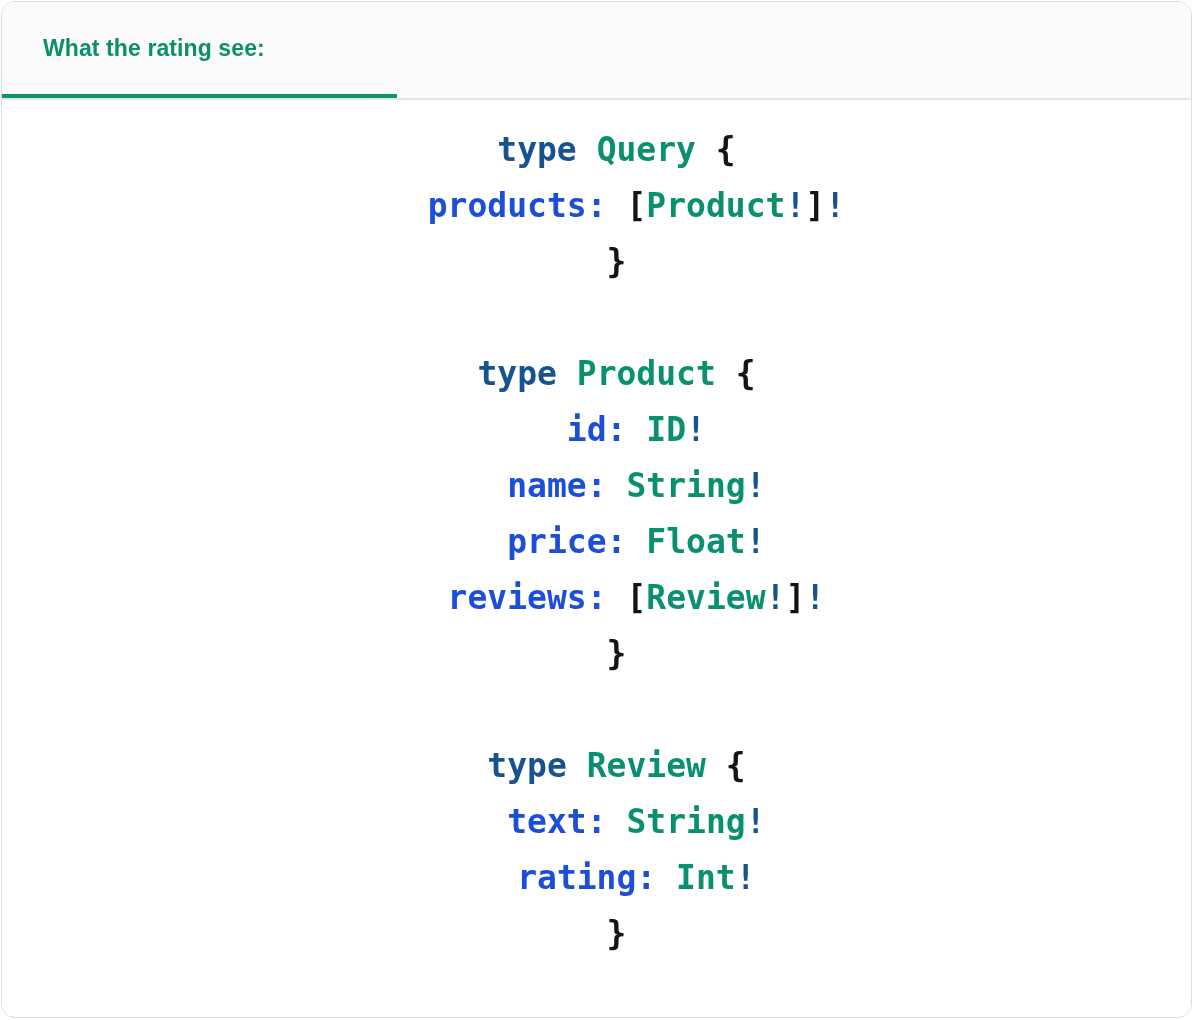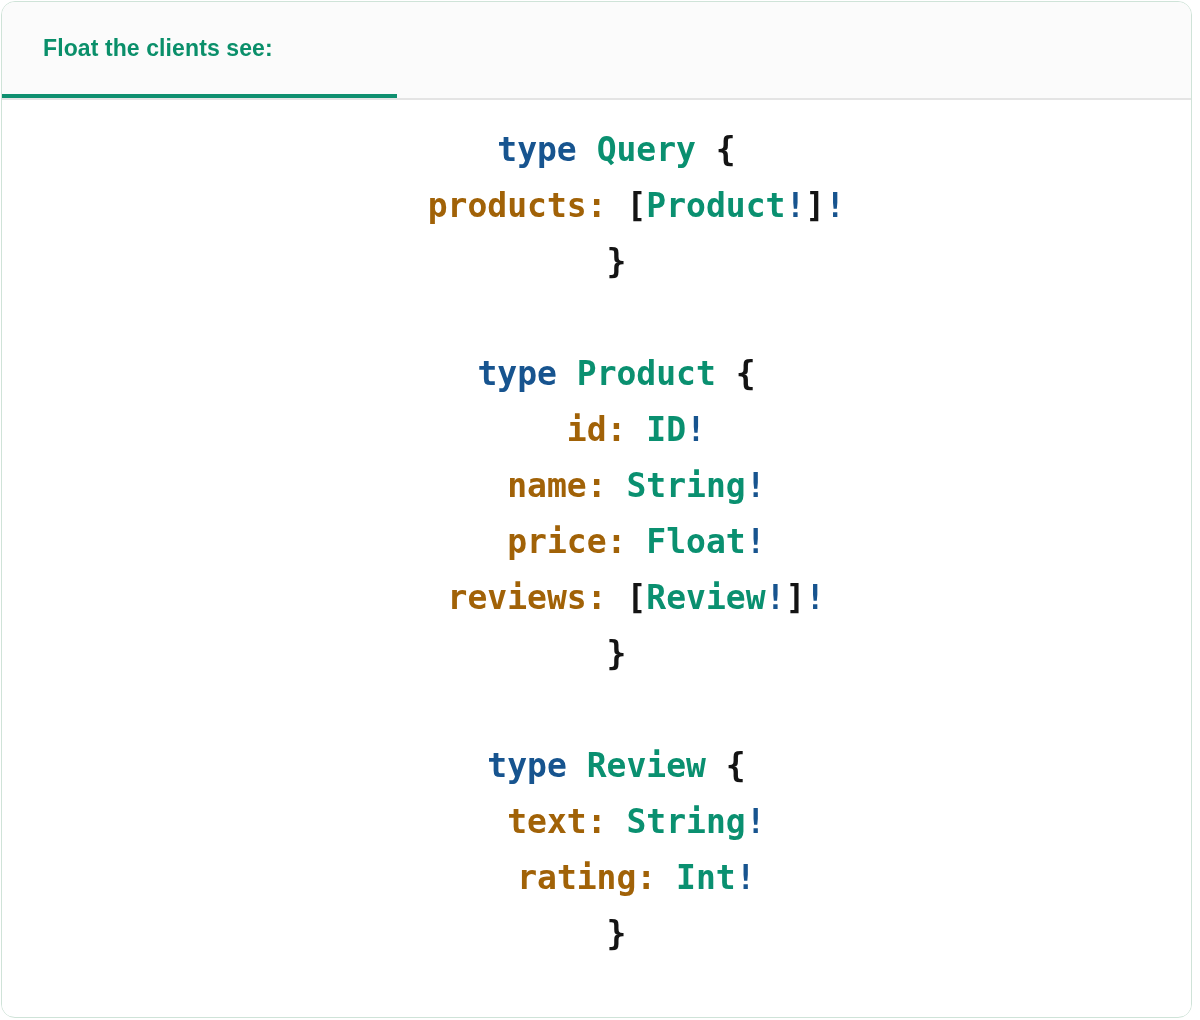--- a/index.html
+++ b/index.html
@@ -80,33 +80,33 @@
     height: 56px;
     white-space: pre;
   }
   .code-line.blank {
     height: 56px;
   }
 
   
   .tok-kw    { color: #17548f; }   
   .tok-type  { color: #0a9070; }   
-  .tok-field { color: #a16207; }   
+  .tok-field { color: #1d4ed8; }   
   .tok-punct { color: #141414; }   
   .tok-bang  { color: #17548f; }   
   .tok-plain { color: #1b1b1b; }
 </style>
 </head>
 <body>
 
 <div class="card">
 
   <div class="tabstrip">
     <div class="tab">
-      <span class="tab-label">Float the clients see:</span>
+      <span class="tab-label">What the rating see:</span>
     </div>
   </div>
 
   <div class="code-area">
     <pre class="code-block" id="code-block"><span class="code-line"><span class="tok-kw">type</span><span class="tok-plain"> </span><span class="tok-type">Query</span><span class="tok-plain"> </span><span class="tok-punct">{</span></span><span class="code-line"><span class="tok-field">  products:</span><span class="tok-plain"> </span><span class="tok-punct">[</span><span class="tok-type">Product</span><span class="tok-bang">!</span><span class="tok-punct">]</span><span class="tok-bang">!</span></span><span class="code-line"><span class="tok-punct">}</span></span><span class="code-line blank">&nbsp;</span><span class="code-line"><span class="tok-kw">type</span><span class="tok-plain"> </span><span class="tok-type">Product</span><span class="tok-plain"> </span><span class="tok-punct">{</span></span><span class="code-line"><span class="tok-field">  id:</span><span class="tok-plain"> </span><span class="tok-type">ID</span><span class="tok-bang">!</span></span><span class="code-line"><span class="tok-field">  name:</span><span class="tok-plain"> </span><span class="tok-type">String</span><span class="tok-bang">!</span></span><span class="code-line"><span class="tok-field">  price:</span><span class="tok-plain"> </span><span class="tok-type">Float</span><span class="tok-bang">!</span></span><span class="code-line"><span class="tok-field">  reviews:</span><span class="tok-plain"> </span><span class="tok-punct">[</span><span class="tok-type">Review</span><span class="tok-bang">!</span><span class="tok-punct">]</span><span class="tok-bang">!</span></span><span class="code-line"><span class="tok-punct">}</span></span><span class="code-line blank">&nbsp;</span><span class="code-line"><span class="tok-kw">type</span><span class="tok-plain"> </span><span class="tok-type">Review</span><span class="tok-plain"> </span><span class="tok-punct">{</span></span><span class="code-line"><span class="tok-field">  text:</span><span class="tok-plain"> </span><span class="tok-type">String</span><span class="tok-bang">!</span></span><span class="code-line"><span class="tok-field">  rating:</span><span class="tok-plain"> </span><span class="tok-type">Int</span><span class="tok-bang">!</span></span><span class="code-line"><span class="tok-punct">}</span></span></pre>
   </div>
 
 </div>
 
 </body></html>

